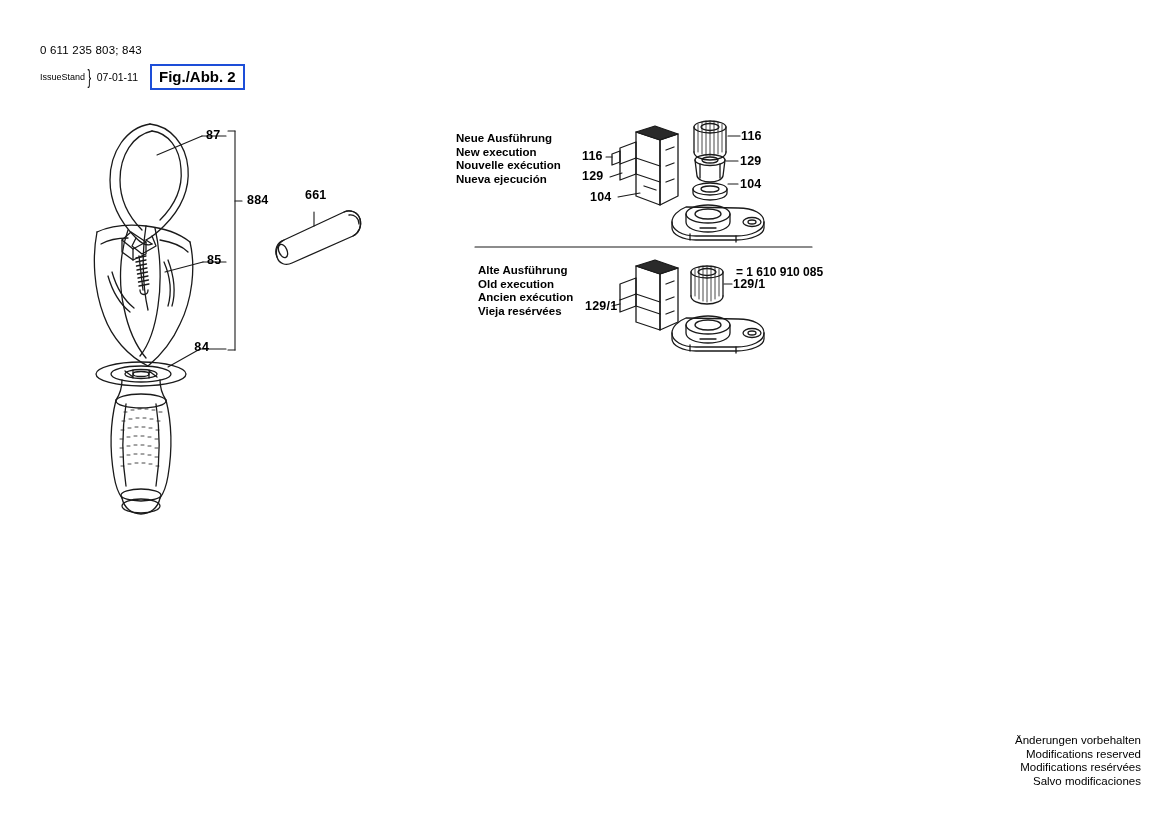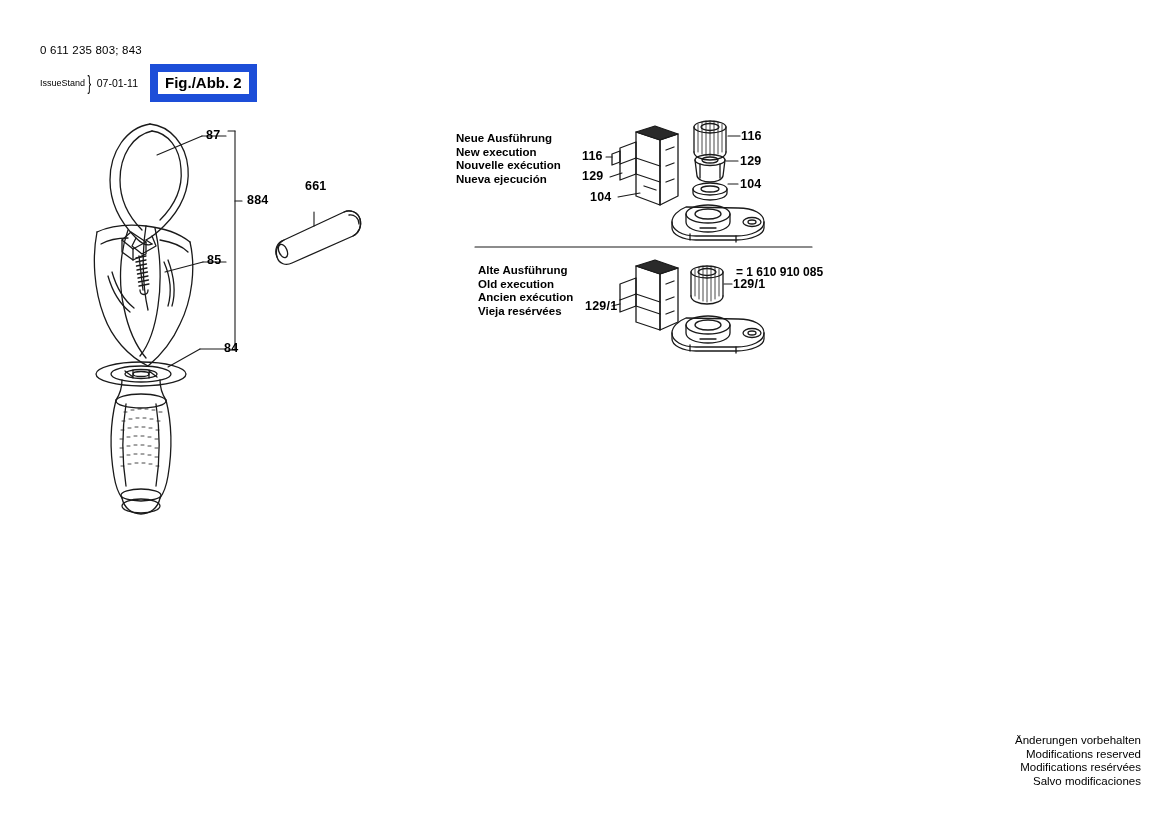--- a/index.html
+++ b/index.html
@@ -53,21 +53,21 @@
     margin: 0 3px 0 1px;
     transform: scaleX(0.55);
     display: inline-block;
   }
   .issue-date {
     font-size: 10.5px;
     margin-left: 1px;
     white-space: nowrap;
   }
   .fig-box {
-    border: 8px solid #1d4ed8;
+    border: 2px solid #1d4ed8;
     padding: 2px 7px 3px 7px;
     font-size: 15px;
     font-weight: bold;
     margin-left: 12px;
     line-height: 17px;
     white-space: nowrap;
   }
 
   
   .footer {
@@ -344,23 +344,23 @@
           <path d="M620 304 L612 306"></path>
           <path d="M724 284 L732 284"></path>
         </g>
       </g>
 
     </g>
   </svg>
 
   <span class="lbl" style="left:206px; top:128px;">87</span>
   <span class="lbl" style="left:247px; top:193px;">884</span>
-  <span class="lbl" style="left:305px; top:179px;">661</span>
+  <span class="lbl" style="left:305px; top:188px;">661</span>
   <span class="lbl" style="left:207px; top:253px;">85</span>
-  <span class="lbl" style="left:224px; top:341px;">84</span>
+  <span class="lbl" style="left:194px; top:341px;font-family:Liberation Mono, monospace;">84</span>
 
   <div class="exec-block" style="left:456px; top:132px;">
     <div class="b">Neue Ausführung</div>
     <div class="b">New execution</div>
     <div class="b">Nouvelle exécution</div>
     <div class="b">Nueva ejecución</div>
   </div>
 
   <span class="lbl" style="left:582px; top:149px;">116</span>
   <span class="lbl" style="left:582px; top:169px;">129</span>

